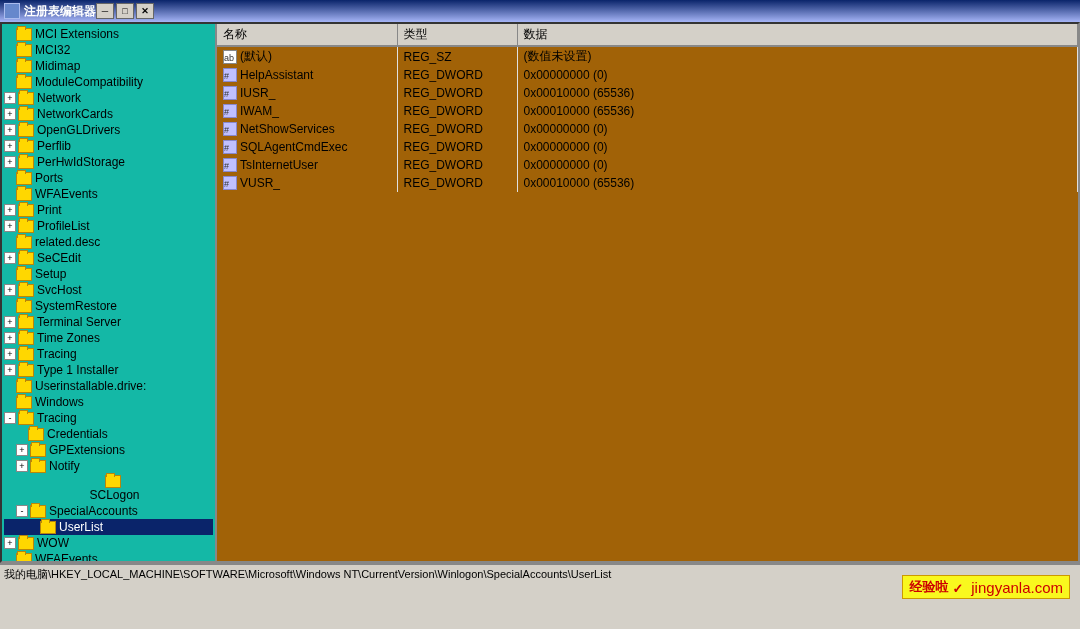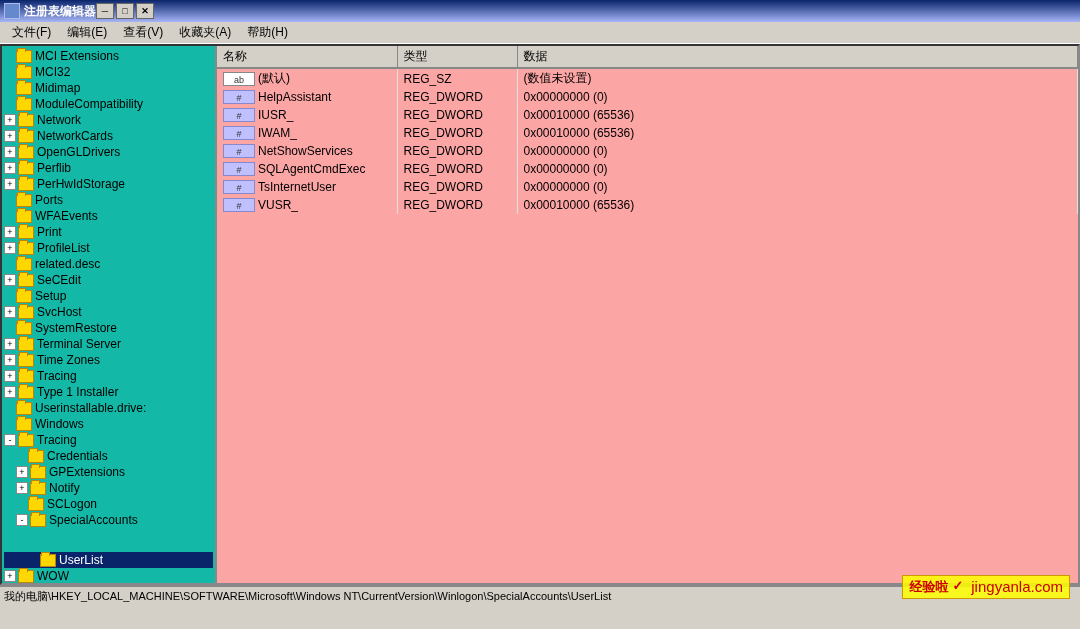--- a/index.html
+++ b/index.html
@@ -93,21 +93,20 @@
       display: flex;
       align-items: center;
       padding: 1px 0;
       white-space: nowrap;
       cursor: pointer;
       user-select: none;
     }
     .tree-item.selected {
       background: #0a246a;
       color: white;
-      margin-top: 24px;
     }
     .expand-icon {
       width: 12px;
       height: 12px;
       border: 1px solid #888;
       display: inline-flex;
       align-items: center;
       justify-content: center;
       font-size: 9px;
       margin-right: 2px;
@@ -141,21 +140,21 @@
     }
 
     .tree-label {
       font-size: 12px;
     }
 
     
     .right-pane {
       flex: 1;
       overflow-y: auto;
-      background: #fca5a5;
+      background: #a16207;
     }
 
     
     .reg-table {
       width: 100%;
       border-collapse: collapse;
       font-size: 12px;
     }
     .reg-table thead tr {
       background: #d4d0c8;
@@ -174,28 +173,27 @@
     .reg-table tbody tr {
       height: 18px;
     }
     .reg-table tbody td {
       padding: 1px 6px;
       border-right: 1px solid #e0e0e0;
     }
 
     .reg-icon {
       display: inline-block;
-      width: 32px;
+      width: 14px;
       height: 14px;
       background: #c8c8ff;
       border: 1px solid #8888cc;
       margin-right: 3px;
       vertical-align: middle;
       font-size: 9px;
-      text-align: center;
       line-height: 14px;
       color: #333;
     }
     .reg-icon.sz { background: #ffffff; border: 1px solid #888; }
     .reg-icon.dword { background: #c0c0ff; border: 1px solid #8888cc; }
 
     
     .status-bar {
       height: 20px;
       background: #d4d0c8;
@@ -213,21 +211,21 @@
       bottom: 30px;
       right: 10px;
       background: rgba(255,255,0,0.85);
       border: 1px solid #cc9900;
       padding: 2px 6px;
       font-size: 13px;
       font-weight: bold;
       color: #cc0000;
       z-index: 100;
       display: flex;
-      align-items: flex-start;
+      align-items: flex-end;
       gap: 4px;
     }
 
     
     ::-webkit-scrollbar { width: 16px; height: 16px; }
     ::-webkit-scrollbar-track { background: #d4d0c8; }
     ::-webkit-scrollbar-thumb { background: #a0a0a0; border: 1px solid #888; }
     ::-webkit-scrollbar-button { background: #d4d0c8; border: 1px solid #888; height: 16px; width: 16px; }
 
     .tree-spacer { display: inline-block; width: 12px; }
@@ -242,27 +240,20 @@
       <div class="title-icon"></div>
       <span>注册表编辑器</span>
     </div>
     <div class="title-controls">
       <div class="title-btn">─</div>
       <div class="title-btn">□</div>
       <div class="title-btn close">✕</div>
     </div>
   </div>
 
-  <div class="menu-bar">
-    <span class="menu-item">文件(F)</span>
-    <span class="menu-item">编辑(E)</span>
-    <span class="menu-item">查看(V)</span>
-    <span class="menu-item">收藏夹(A)</span>
-    <span class="menu-item">帮助(H)</span>
-  </div>
 
   <div class="main-container">
 
     <div class="tree-pane">
 
       <div class="tree-item">
         <span class="tree-spacer"></span>
         <span class="folder-icon"></span>
         <span class="tree-label">MCI Extensions</span>
       </div>
@@ -422,21 +413,21 @@
         <span class="folder-icon"></span>
         <span class="tree-label">GPExtensions</span>
       </div>
 
       <div class="tree-item" style="padding-left:12px;">
         <span class="expand-icon">+</span>
         <span class="folder-icon"></span>
         <span class="tree-label">Notify</span>
       </div>
 
-      <div class="tree-item" style="padding-left:12px;">
+      <div class="tree-item" style="padding-left:12px;flex-direction:column;">
         <span class="tree-spacer"></span>
         <span class="folder-icon"></span>
         <span class="tree-label">SCLogon</span>
       </div>
 
       <div class="tree-item" style="padding-left:12px;">
         <span class="expand-icon">-</span>
         <span class="folder-icon open"></span>
         <span class="tree-label">SpecialAccounts</span>
       </div>

